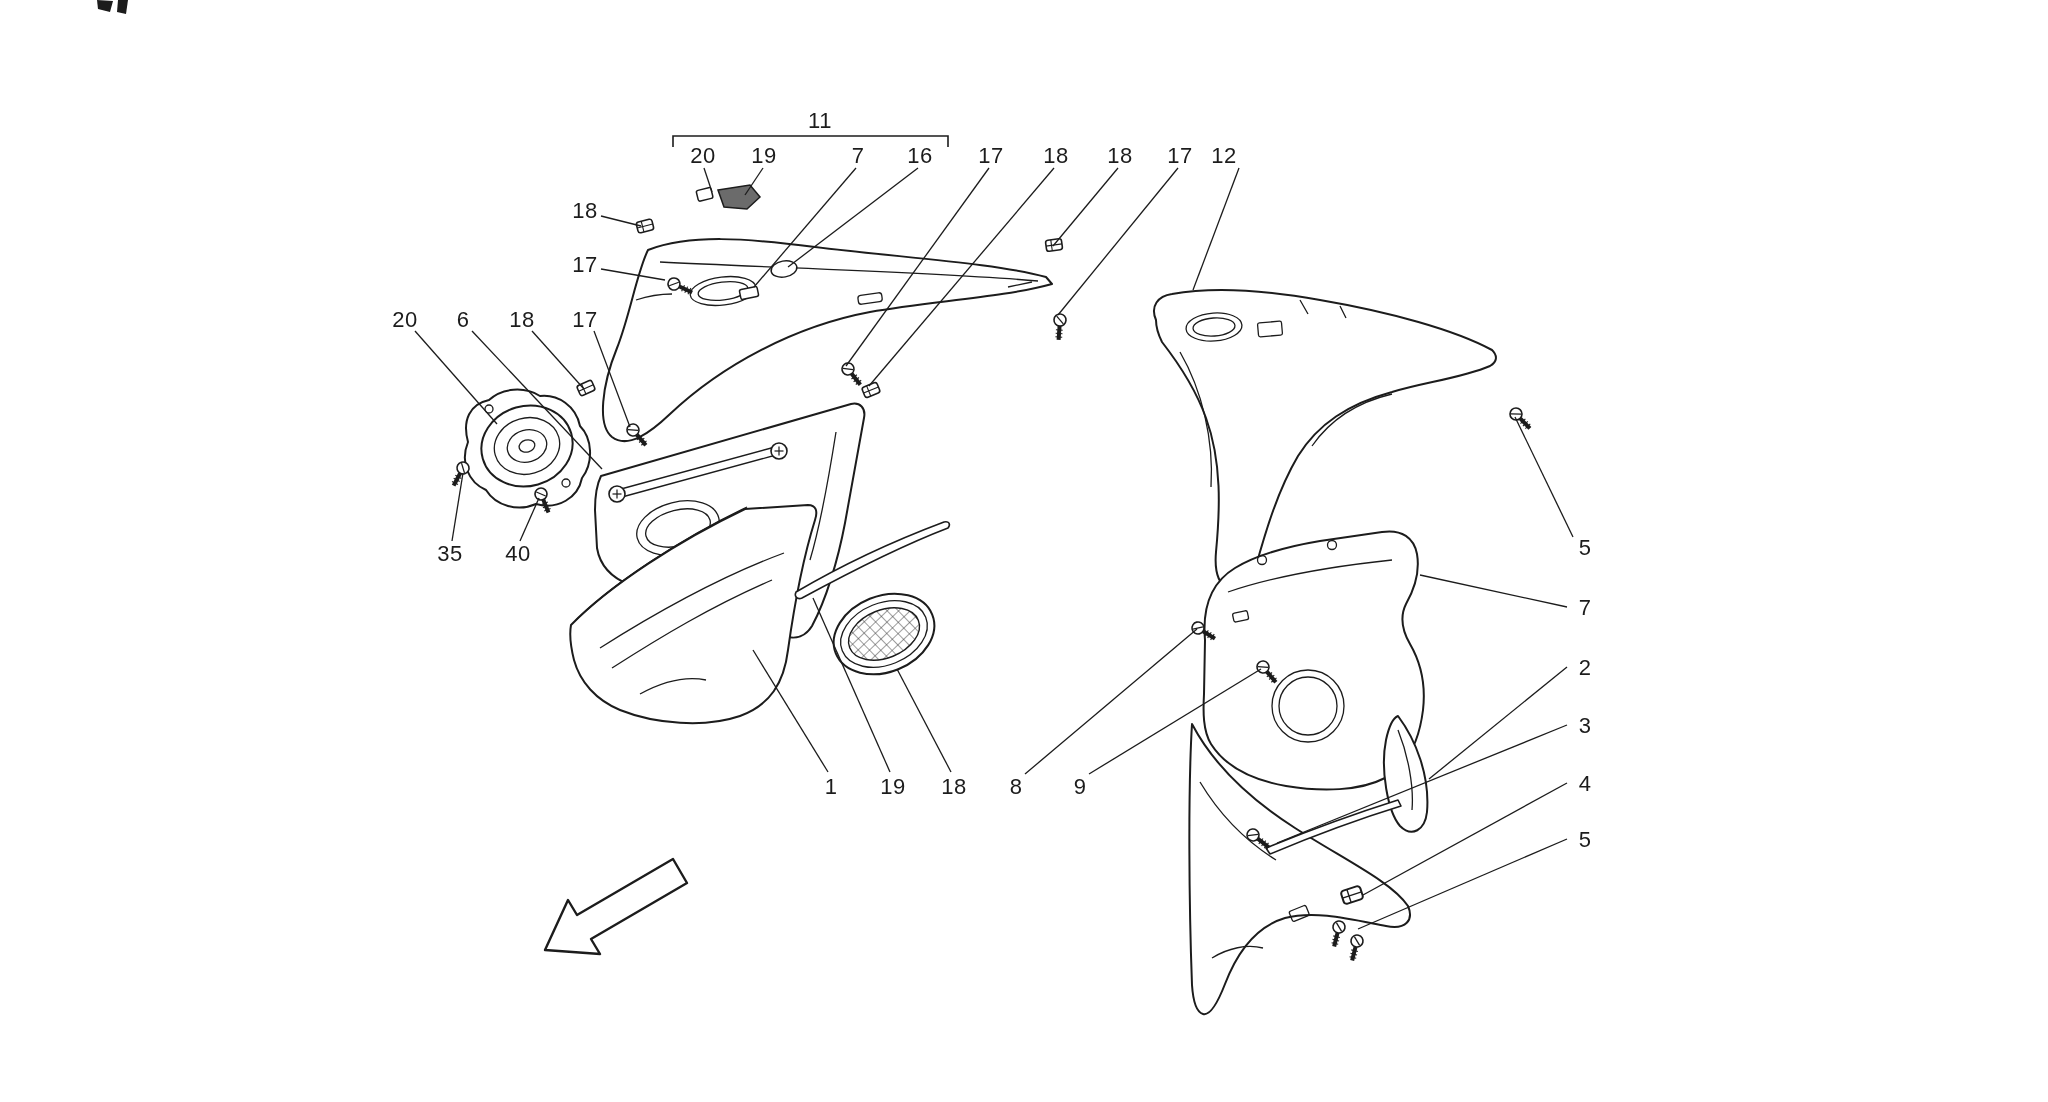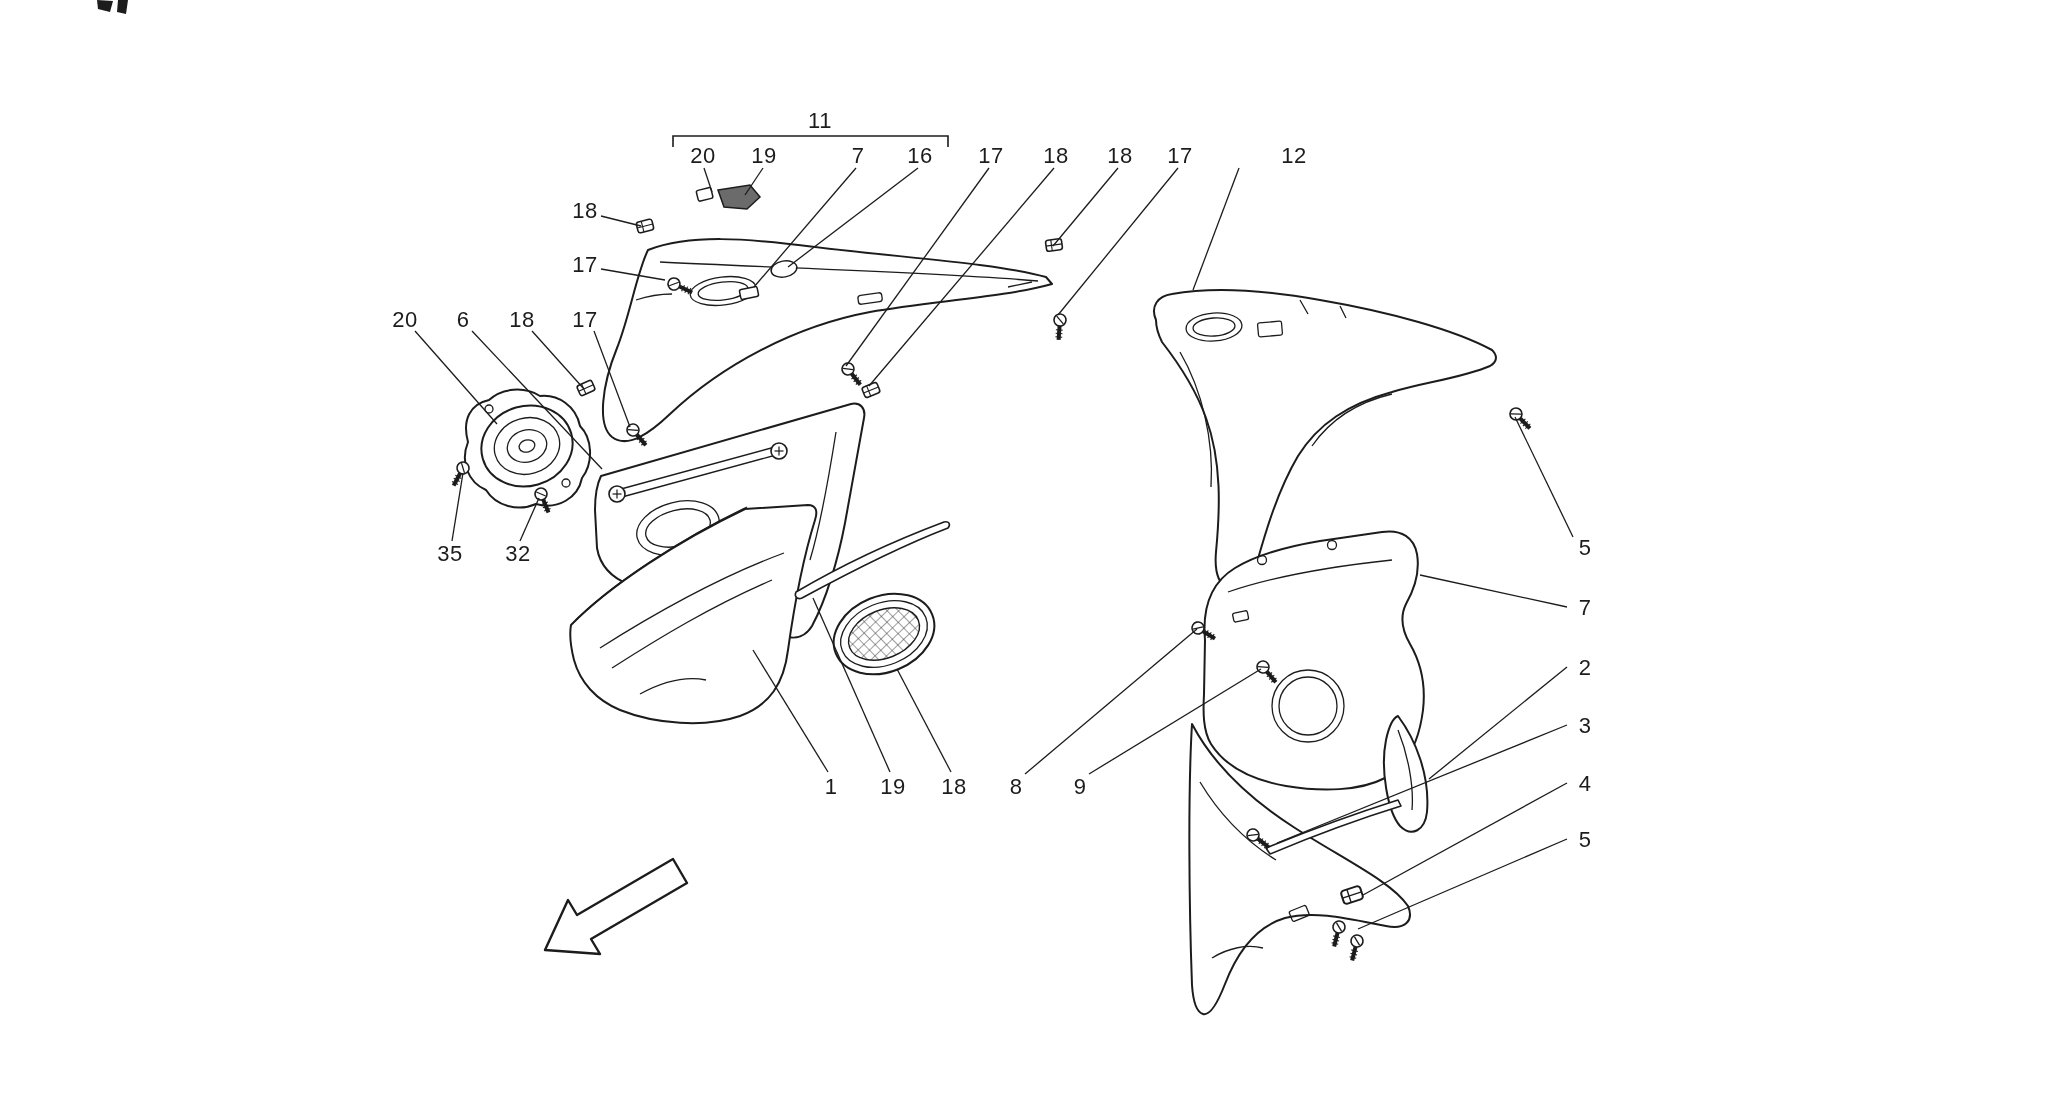--- a/index.html
+++ b/index.html
@@ -196,29 +196,29 @@
 
   <span class="callout" style="left:820px;top:121px">11</span>
   <span class="callout" style="left:703px;top:156px">20</span>
   <span class="callout" style="left:764px;top:156px">19</span>
   <span class="callout" style="left:858px;top:156px">7</span>
   <span class="callout" style="left:920px;top:156px">16</span>
   <span class="callout" style="left:991px;top:156px">17</span>
   <span class="callout" style="left:1056px;top:156px">18</span>
   <span class="callout" style="left:1120px;top:156px">18</span>
   <span class="callout" style="left:1180px;top:156px">17</span>
-  <span class="callout" style="left:1294px;top:156px">12</span>
+  <span class="callout" style="left:1224px;top:156px">12</span>
   <span class="callout" style="left:585px;top:211px">18</span>
   <span class="callout" style="left:585px;top:265px">17</span>
   <span class="callout" style="left:405px;top:320px">20</span>
   <span class="callout" style="left:463px;top:320px">6</span>
   <span class="callout" style="left:522px;top:320px">18</span>
   <span class="callout" style="left:585px;top:320px">17</span>
   <span class="callout" style="left:450px;top:554px">35</span>
-  <span class="callout" style="left:518px;top:554px">32</span>
+  <span class="callout" style="left:518px;top:554px">40</span>
   <span class="callout" style="left:1585px;top:548px">5</span>
   <span class="callout" style="left:1585px;top:608px">7</span>
   <span class="callout" style="left:1585px;top:668px">2</span>
   <span class="callout" style="left:1585px;top:726px">3</span>
   <span class="callout" style="left:1585px;top:784px">4</span>
   <span class="callout" style="left:1585px;top:840px">5</span>
   <span class="callout" style="left:831px;top:787px">1</span>
   <span class="callout" style="left:893px;top:787px">19</span>
   <span class="callout" style="left:954px;top:787px">18</span>
   <span class="callout" style="left:1016px;top:787px">8</span>

